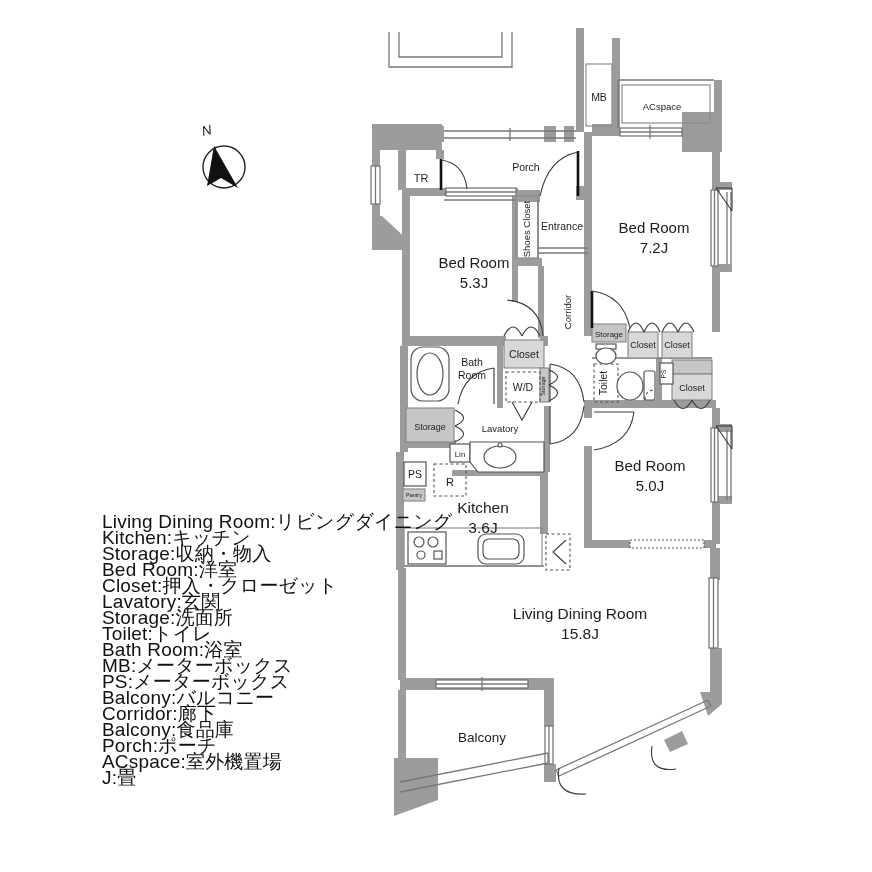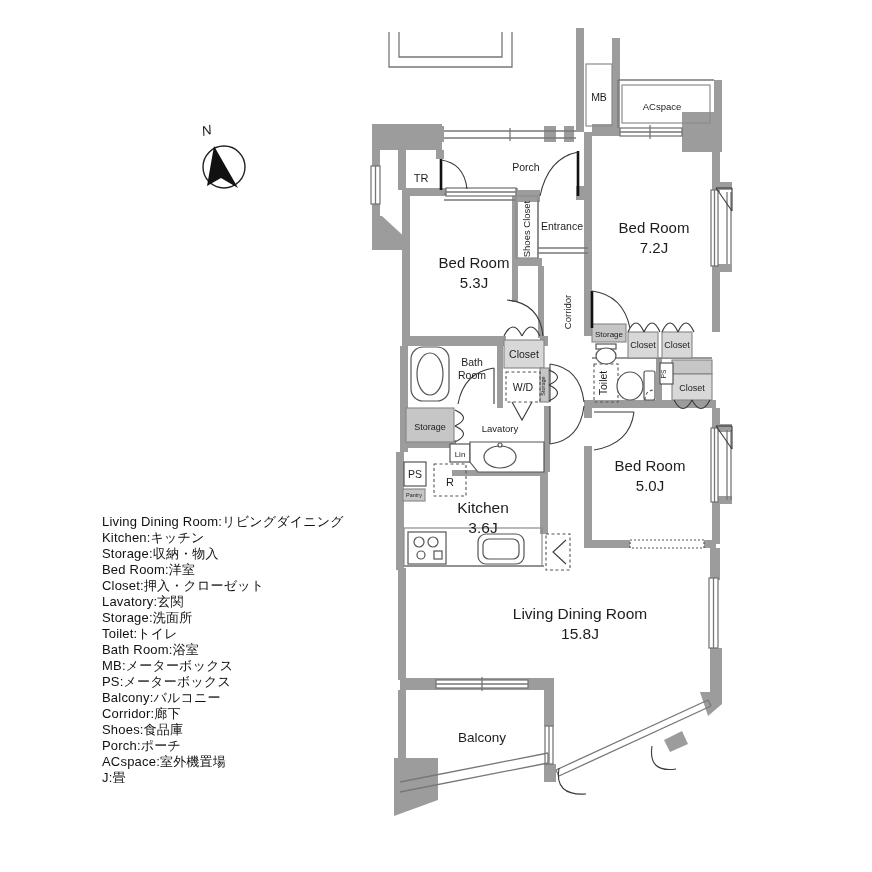--- a/index.html
+++ b/index.html
@@ -15,21 +15,21 @@
   .leaf{stroke:#111;stroke-width:2.6;fill:none;}
   .fix{stroke:#555;stroke-width:1.2;fill:#fff;}
   .dash{stroke:#555;stroke-width:1.1;fill:none;stroke-dasharray:3,2.5;}
   .dot{stroke:#555;stroke-width:1.2;fill:#fff;stroke-dasharray:2,2;}
   .cbox{fill:var(--closet);stroke:#858585;stroke-width:1.1;}
   .sbox{fill:var(--closet2);stroke:#858585;stroke-width:1.1;}
   .t16{font-size:15.5px;} .t15{font-size:15px;} .t14{font-size:13.5px;}
   .t11{font-size:11px;} .t10{font-size:10.5px;} .t95{font-size:9.5px;}
   .t9{font-size:9px;} .t8{font-size:8px;} .t65{font-size:6.5px;} .t55{font-size:5.5px;}
   .mid{text-anchor:middle;}
-  #legend{position:absolute;left:102px;top:514px;font-size:13px;line-height:16px;
+  #legend{position:absolute;left:102px;top:514px;font-size:19px;line-height:16px;
           color:#111;font-weight:500;letter-spacing:0.2px;white-space:nowrap;}
 </style>
 </head>
 <body>
 
 <div class="page">
 <svg width="872" height="872" viewBox="0 0 872 872">
 
   <g>
     <path class="thinln" d="M389,32 L389,67 L512,67 L512,32"></path>
@@ -336,18 +336,18 @@
       <div>Bed Room:洋室</div>
       <div>Closet:押入・クローゼット</div>
       <div>Lavatory:玄関</div>
       <div>Storage:洗面所</div>
       <div>Toilet:トイレ</div>
       <div>Bath Room:浴室</div>
       <div>MB:メーターボックス</div>
       <div>PS:メーターボックス</div>
       <div>Balcony:バルコニー</div>
       <div>Corridor:廊下</div>
-      <div>Shoes:食品庫</div>
+      <div>Balcony:食品庫</div>
       <div>Porch:ポーチ</div>
       <div>ACspace:室外機置場</div>
       <div>J:畳</div>
     </div>
 </div>
 
 </body></html>

